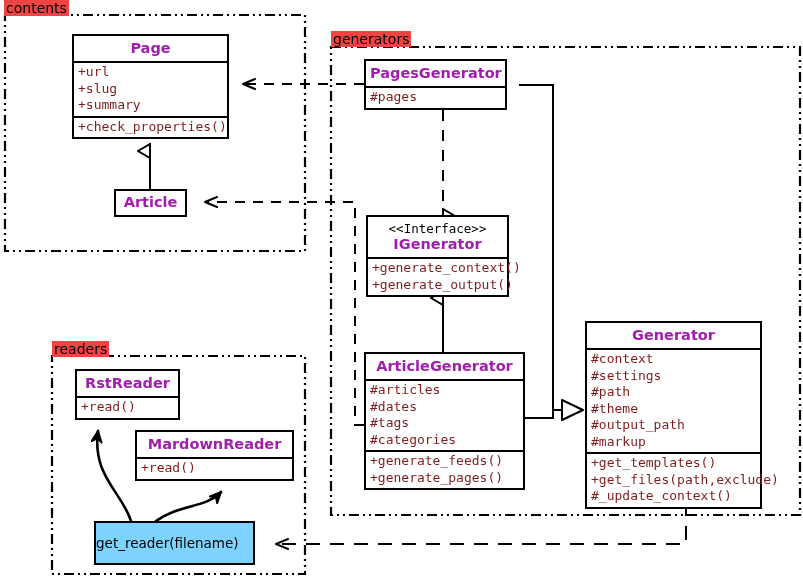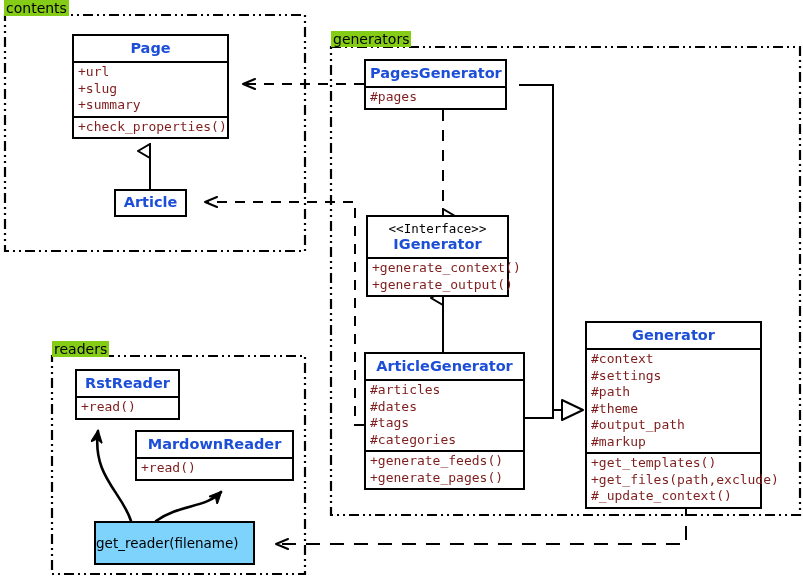--- a/index.html
+++ b/index.html
@@ -18,39 +18,39 @@
     position: absolute;
     left: 0; top: 0;
     width: 803px;
     height: 579px;
   }
   .pkg-label {
     position: absolute;
     font-family: "DejaVu Sans", sans-serif;
     font-size: 14px;
     color: #000;
-    background: #84cc16;
+    background: #ef4444;
     padding: 0 2px;
     white-space: nowrap;
   }
   .uml-box {
     position: absolute;
     border: 2px solid #000;
     background: #fff;
     box-sizing: border-box;
     display: flex;
     flex-direction: column;
   }
   .uml-title {
     font-family: "DejaVu Sans", sans-serif;
     font-weight: bold;
     font-size: 14.5px;
     text-align: center;
     padding: 4px 4px 4px 4px;
-    color: #1d4ed8;
+    color: #a21caf;
     line-height: 17px;
     white-space: nowrap;
     border-radius: 12px;
   }
   .uml-stereotype {
     font-family: "DejaVu Sans Mono", monospace;
     font-weight: normal;
     font-size: 12.5px;
     text-align: center;
     line-height: 15px;

